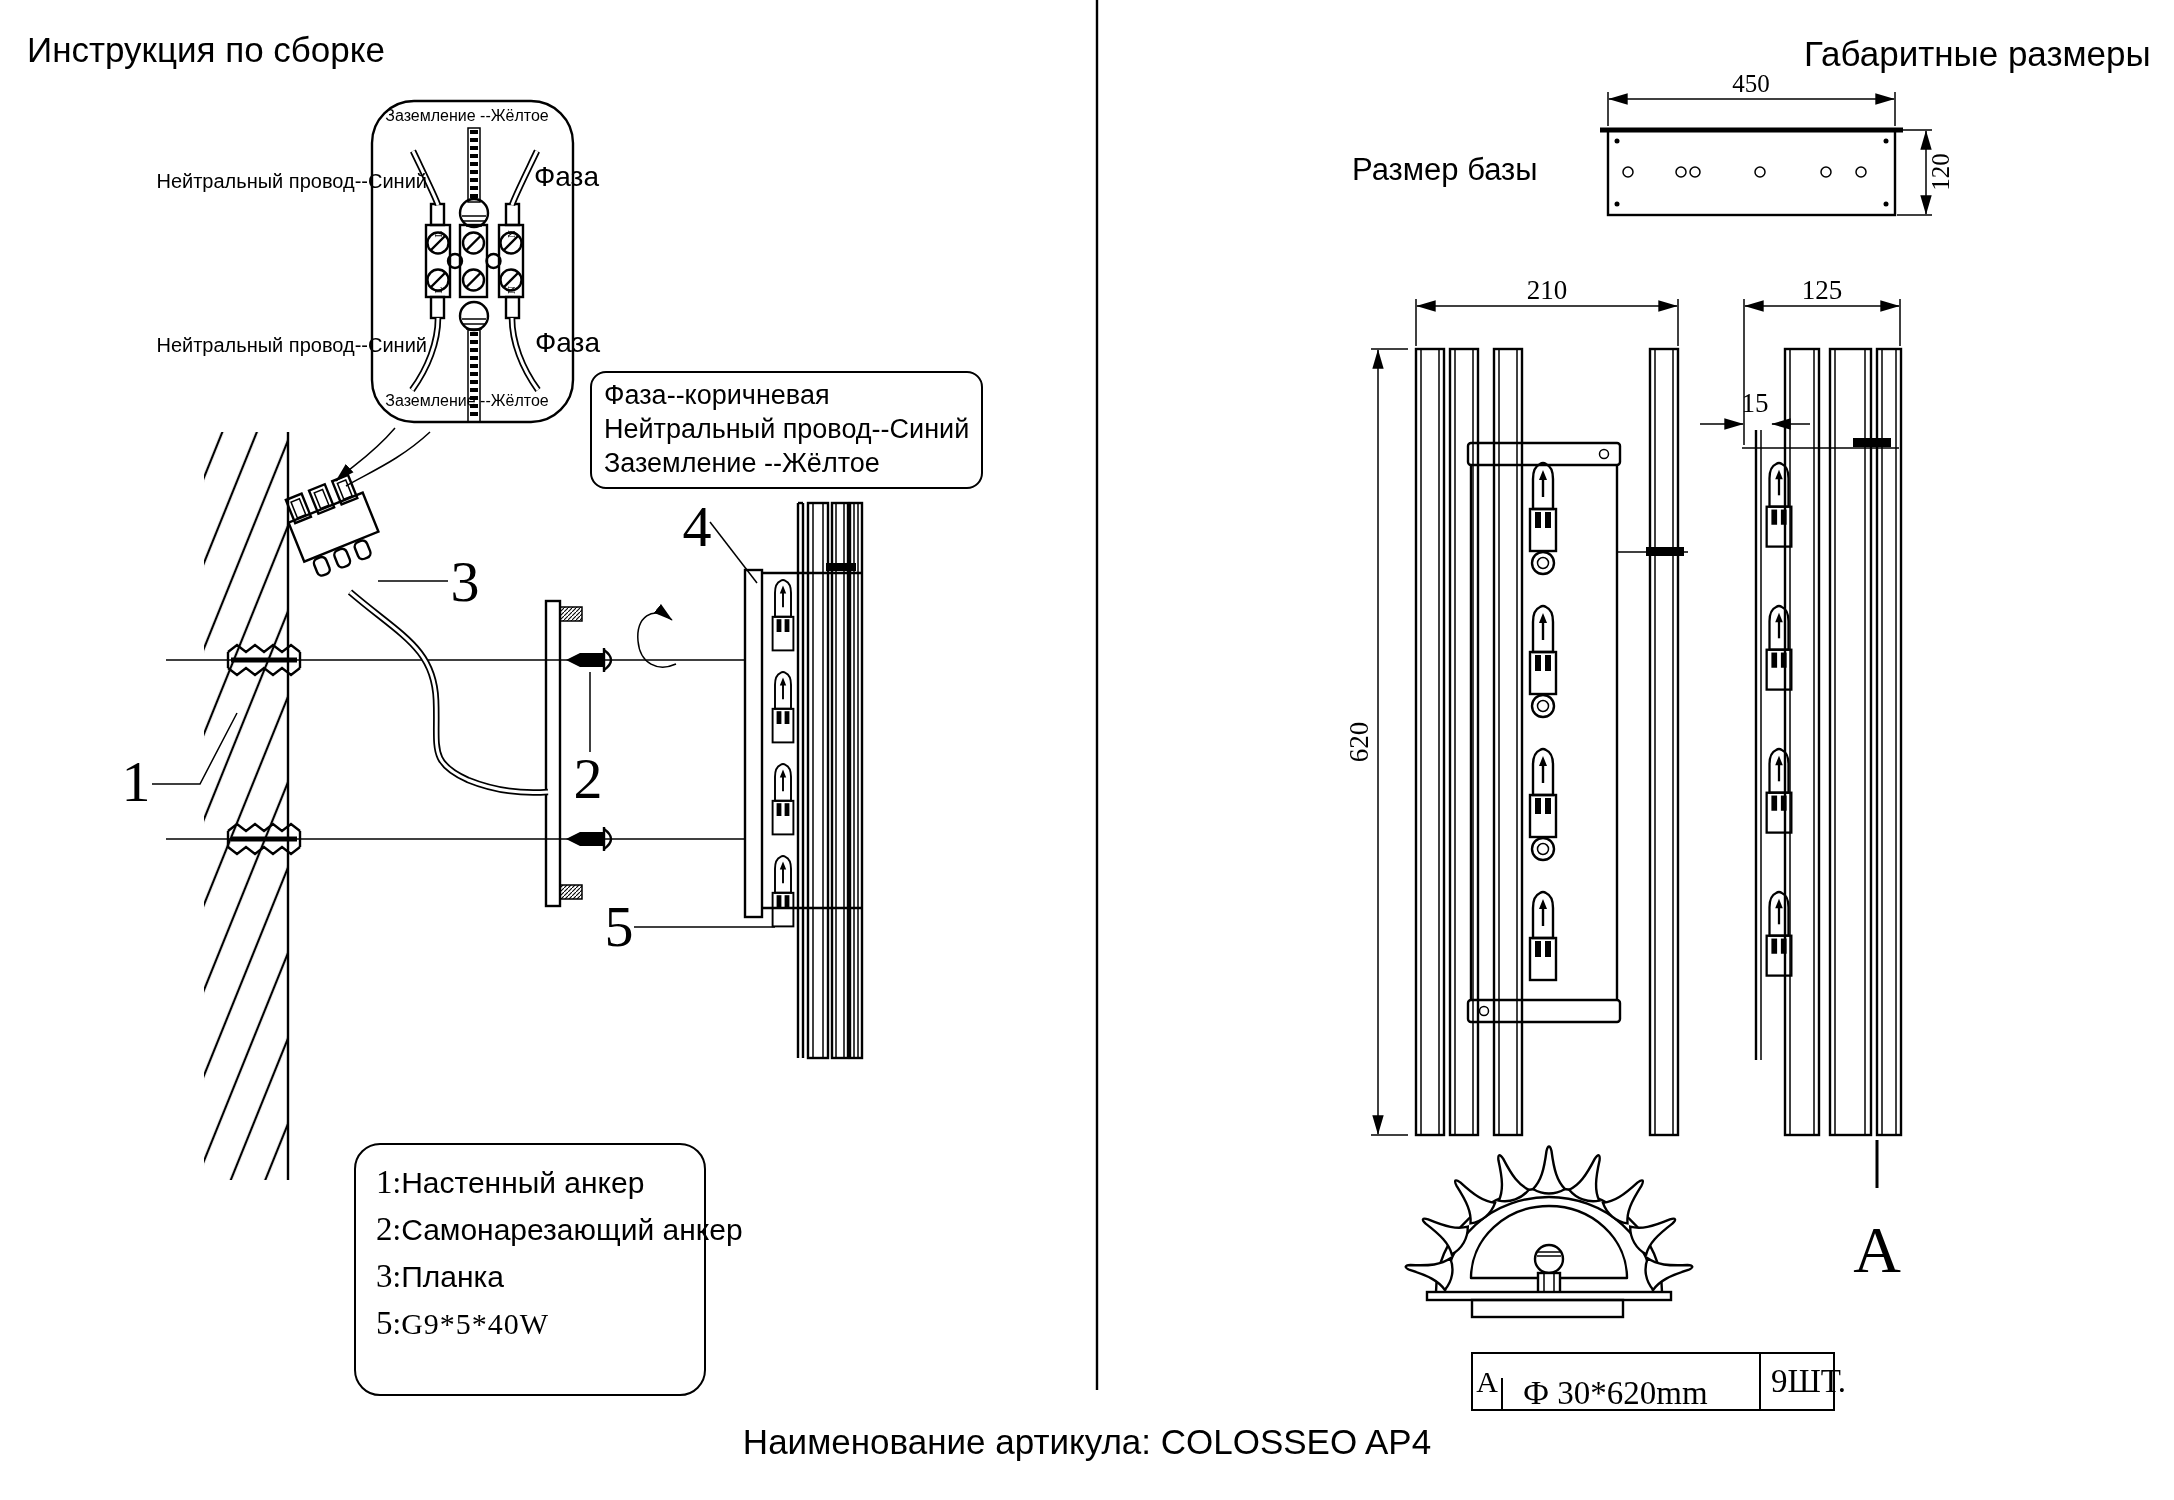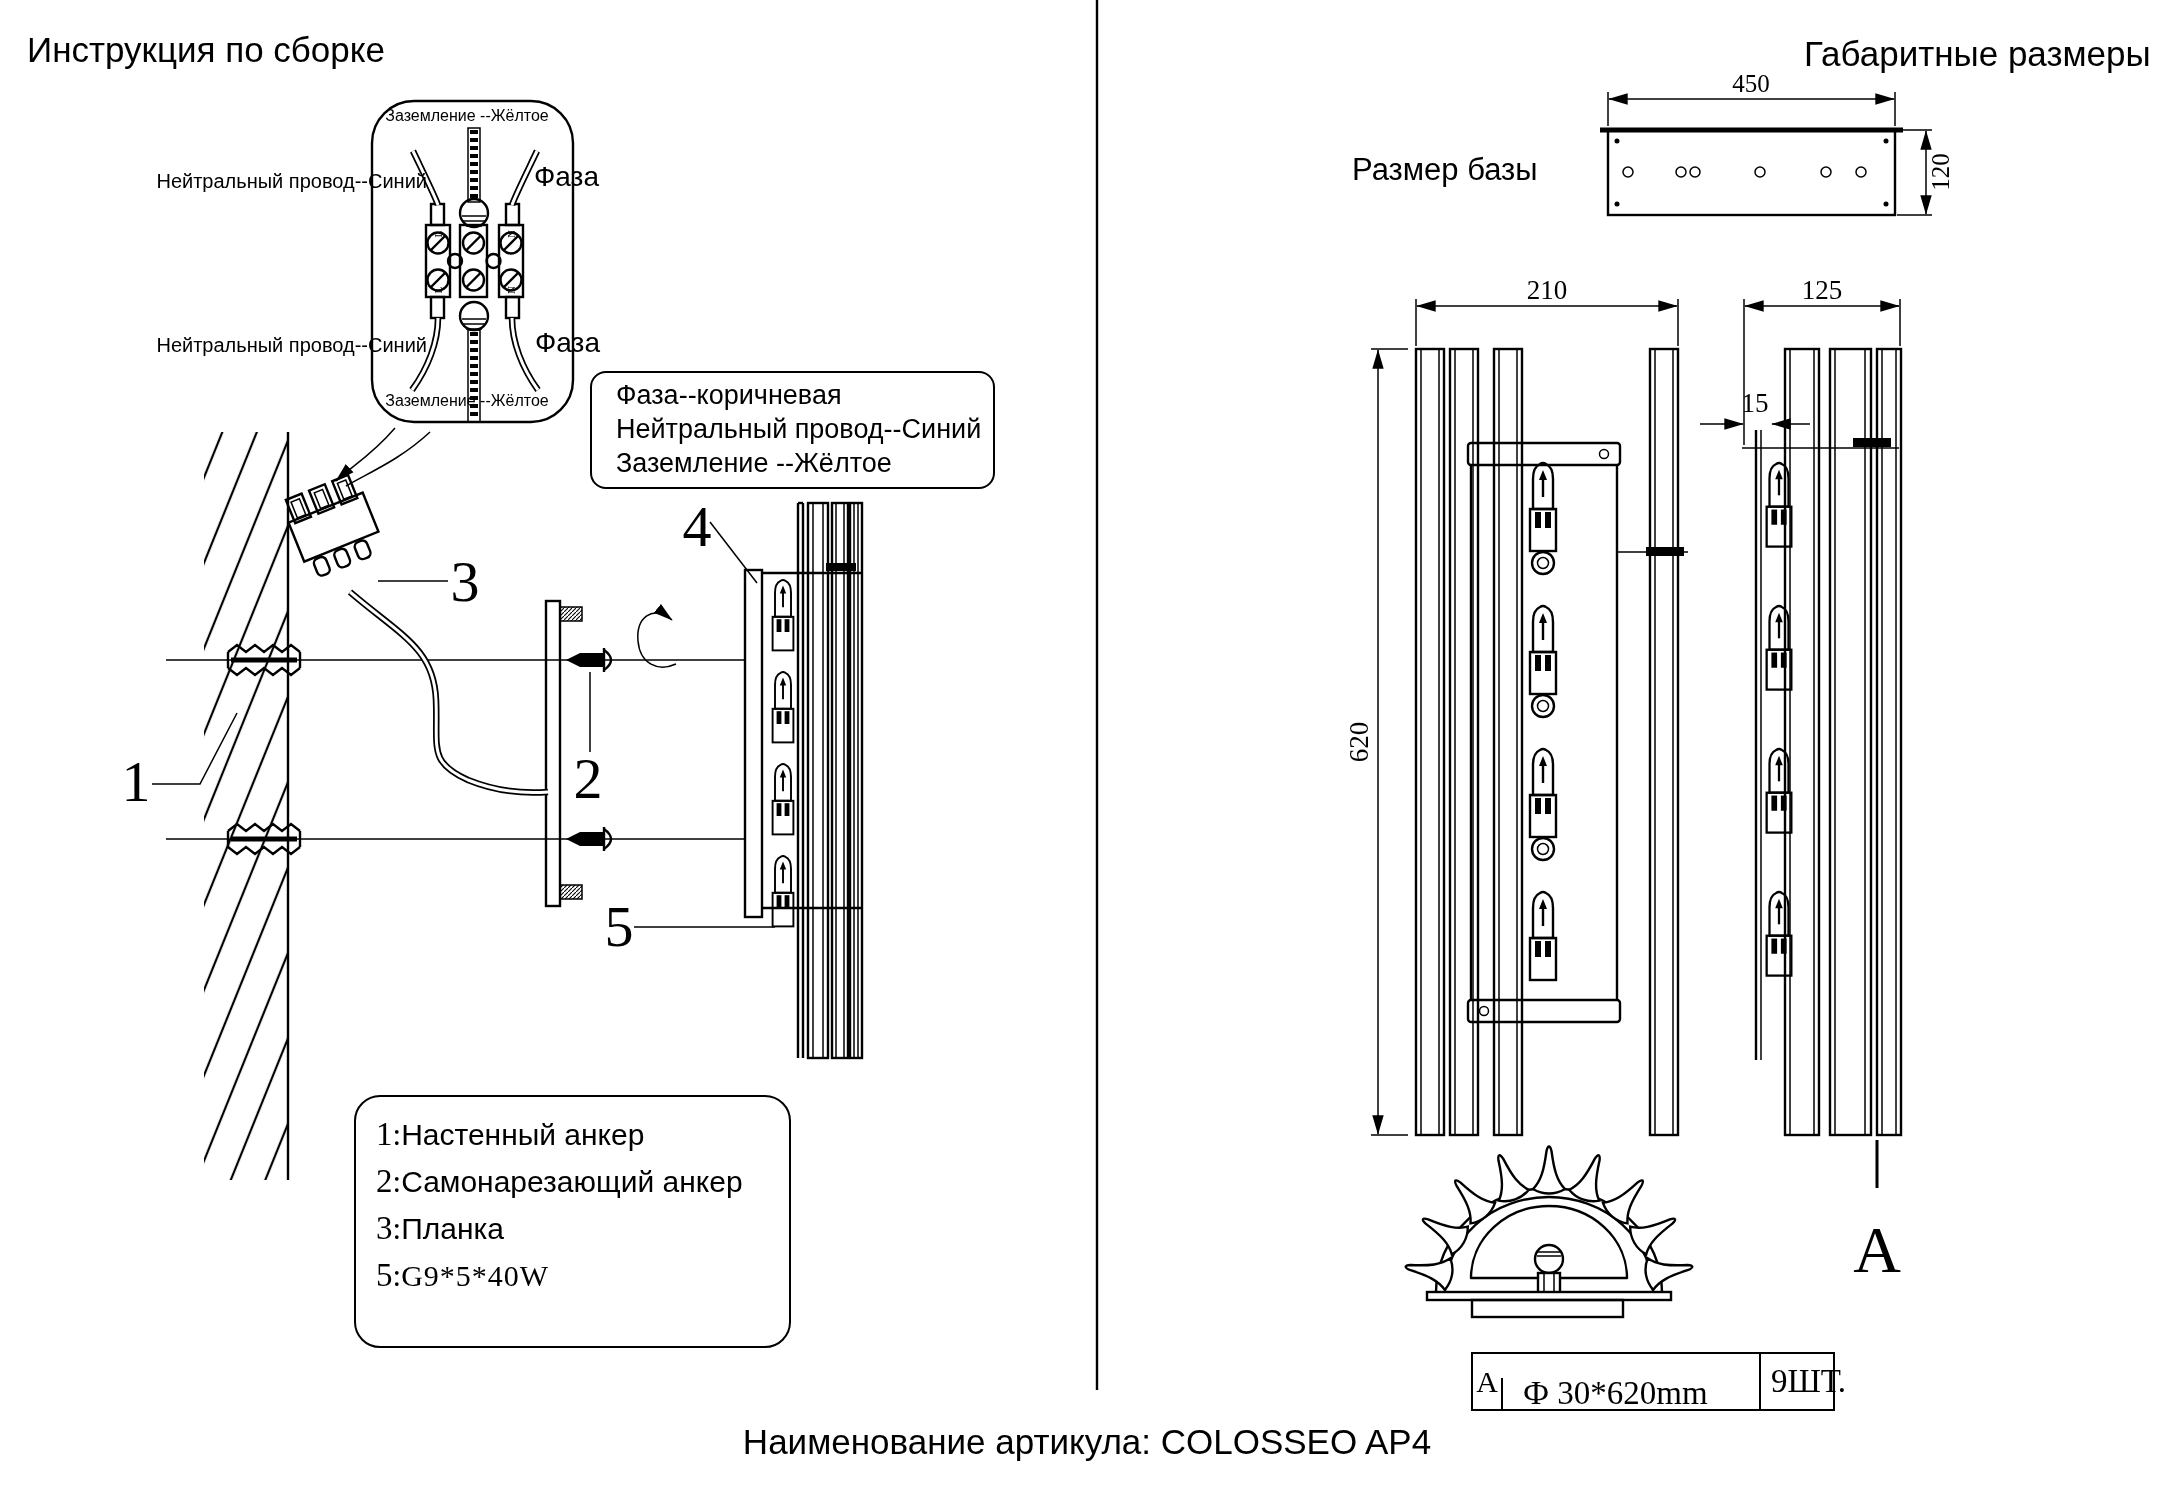--- a/index.html
+++ b/index.html
@@ -3,22 +3,22 @@
 <meta charset="utf-8">
 <style>
   html,body{margin:0;padding:0;background:#888;}
   .canvas{position:relative;width:2174px;height:1500px;background:#ffffff;
           font-family:"Liberation Sans",sans-serif;color:#000;overflow:hidden;}
   .canvas svg{position:absolute;left:0;top:0;}
   .ovl{position:absolute;white-space:nowrap;}
   .title{font-size:35px;}
   .base-label{font-size:31px;}
   .colors-box{left:590px;top:371px;border:2.5px solid #000;border-radius:16px;
-              padding:5px 12px 7px 24px;font-size:27px;line-height:34px;width:max-content;}
-  .legend{left:354px;top:1095px;width:437px;height:253px;border:2.5px solid #000;
+              padding:5px 12px 7px 12px;font-size:27px;line-height:34px;width:max-content;}
+  .legend{left:354px;top:1143px;width:352px;height:253px;border:2.5px solid #000;
           border-radius:26px;padding:14px 0 0 20px;box-sizing:border-box;}
   .legend-row{font-size:30px;line-height:46px;}
   .lnum{font-family:"Liberation Serif","DejaVu Serif",serif;font-size:33px;}
   .lsep{font-family:"Liberation Serif","DejaVu Serif",serif;font-size:31px;}
   .legend-row.r5 .llabel{font-family:"Liberation Serif","DejaVu Serif",serif;letter-spacing:1px;}
   .parts-table{left:1471px;top:1352px;display:flex;border:2.5px solid #000;height:55px;
                font-family:"Liberation Serif","DejaVu Serif",serif;}
   .pt-cell{display:flex;align-items:center;box-sizing:border-box;}
   .pt-a{width:28px;justify-content:center;font-size:30px;}
   .pt-size{width:258px;border-left:2.5px solid #000;padding-left:20px;font-size:33px;margin-top:24px;}

